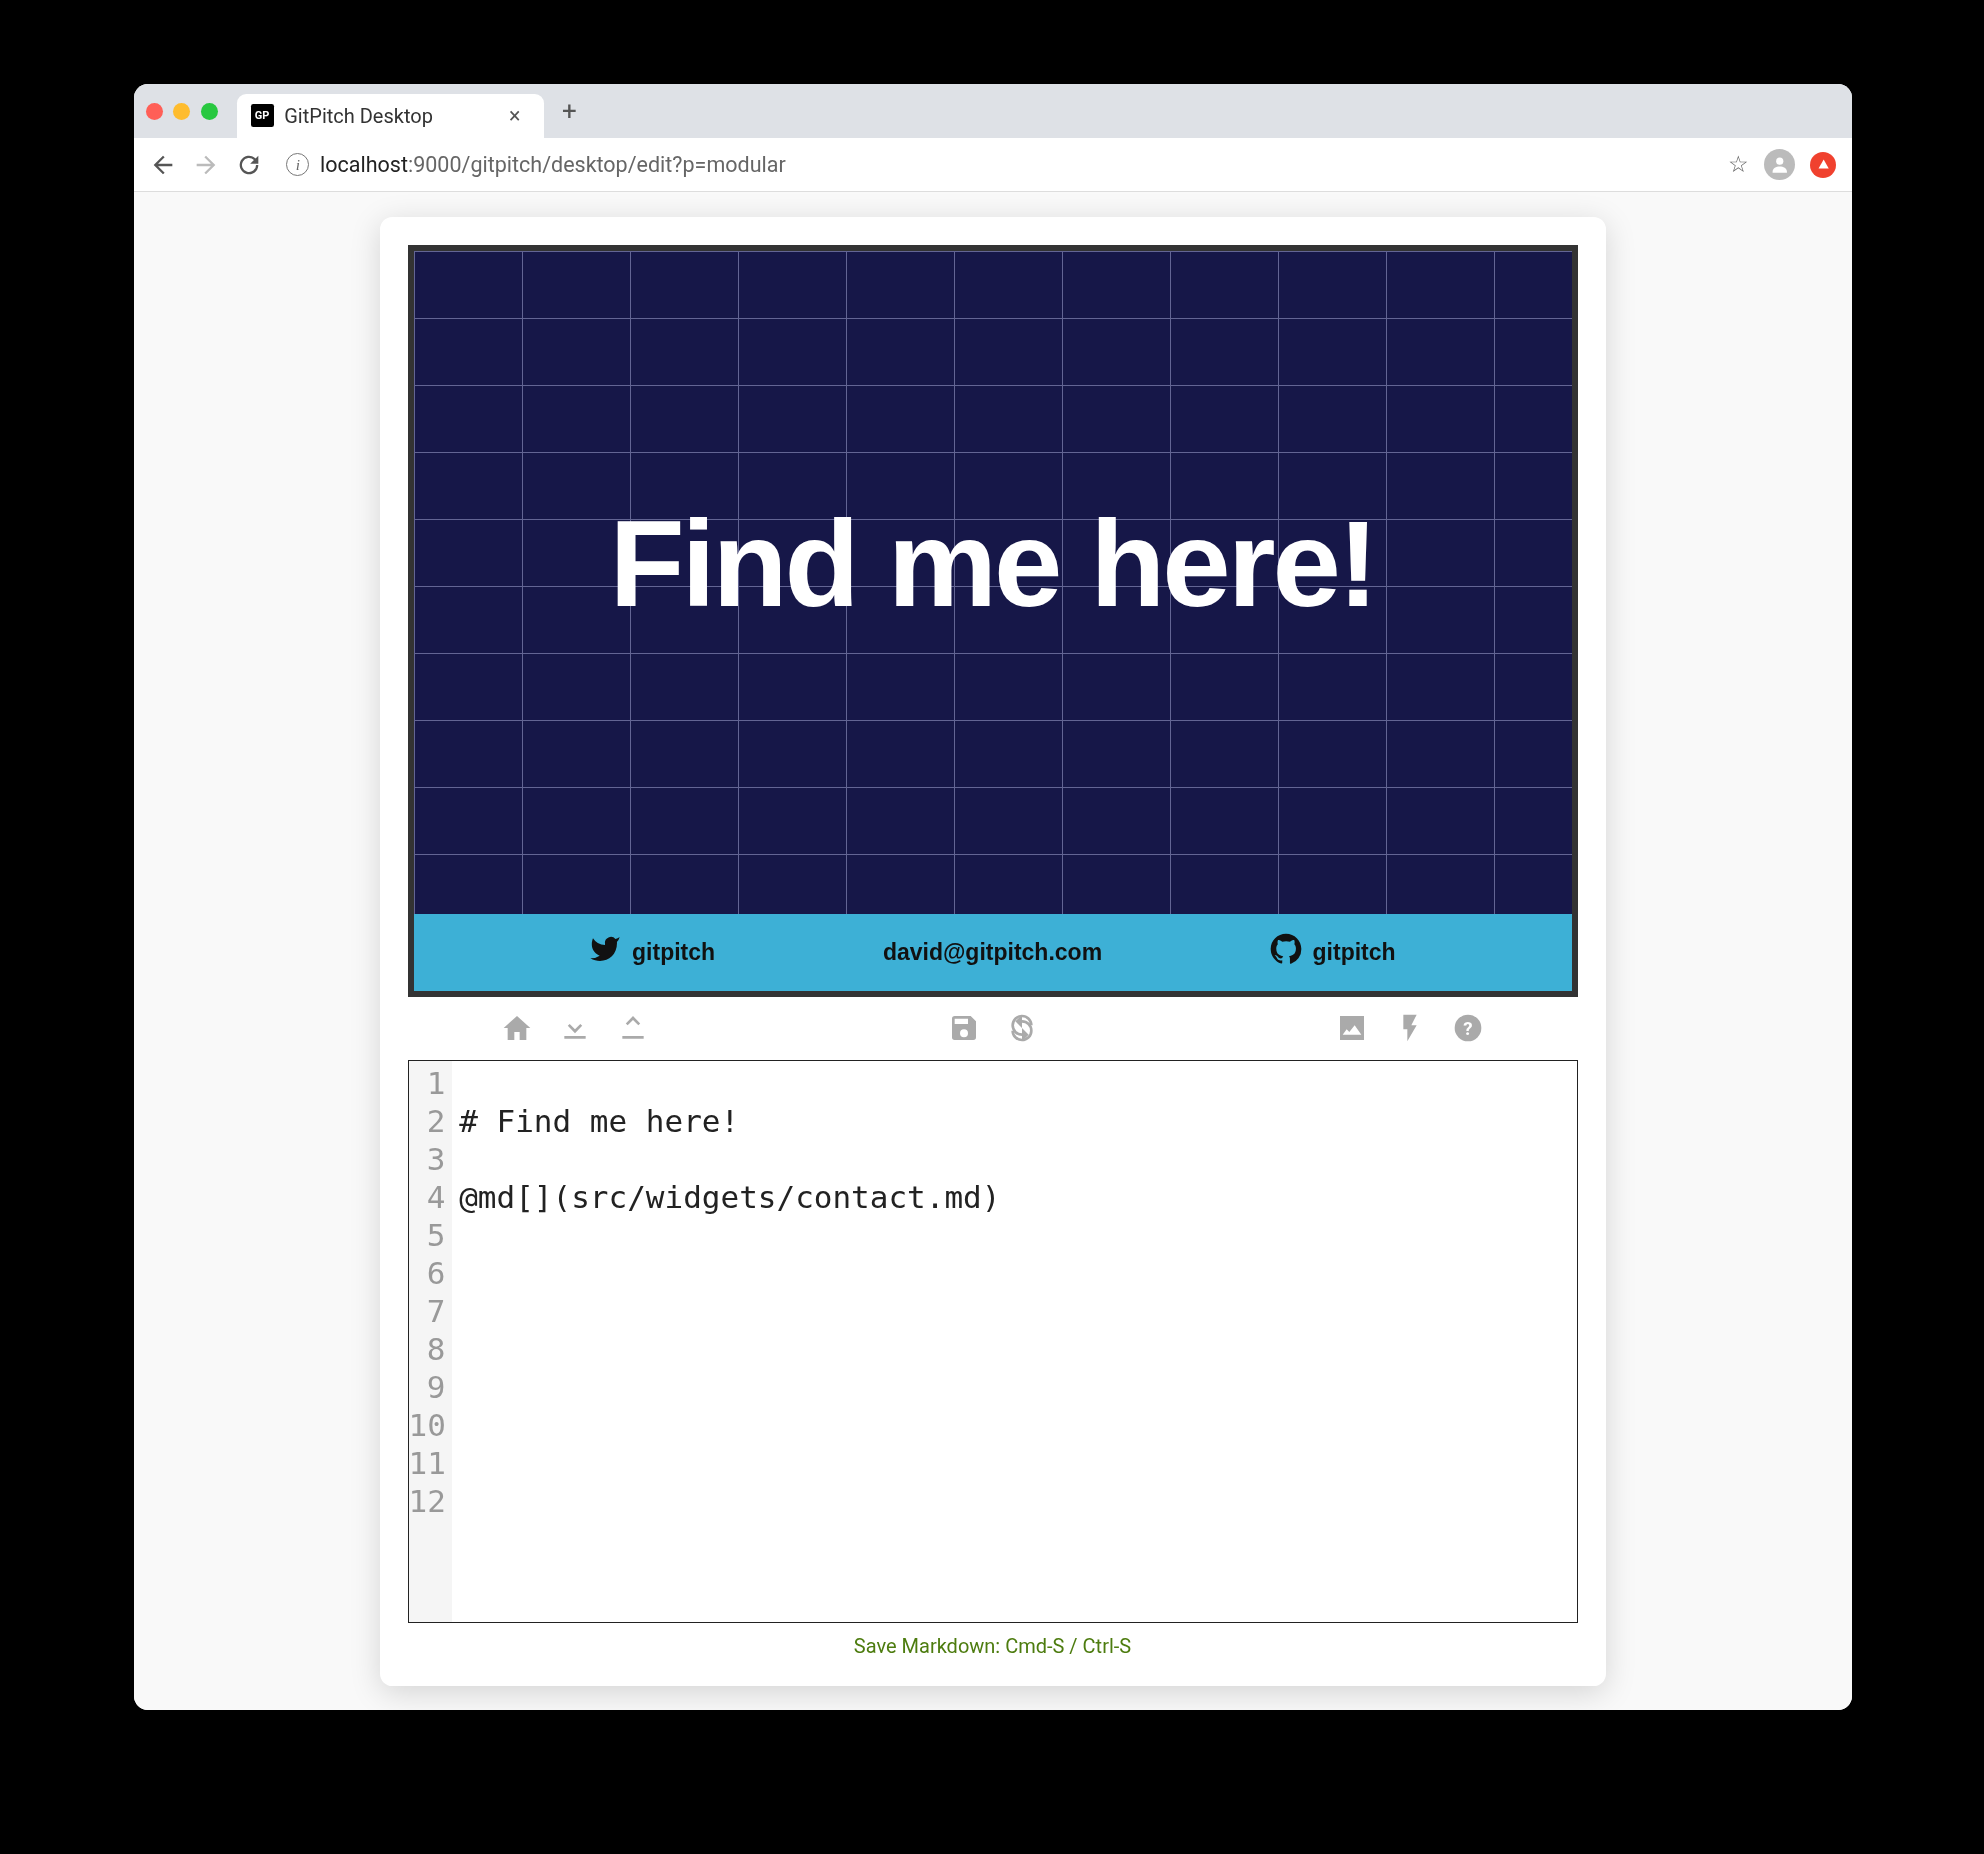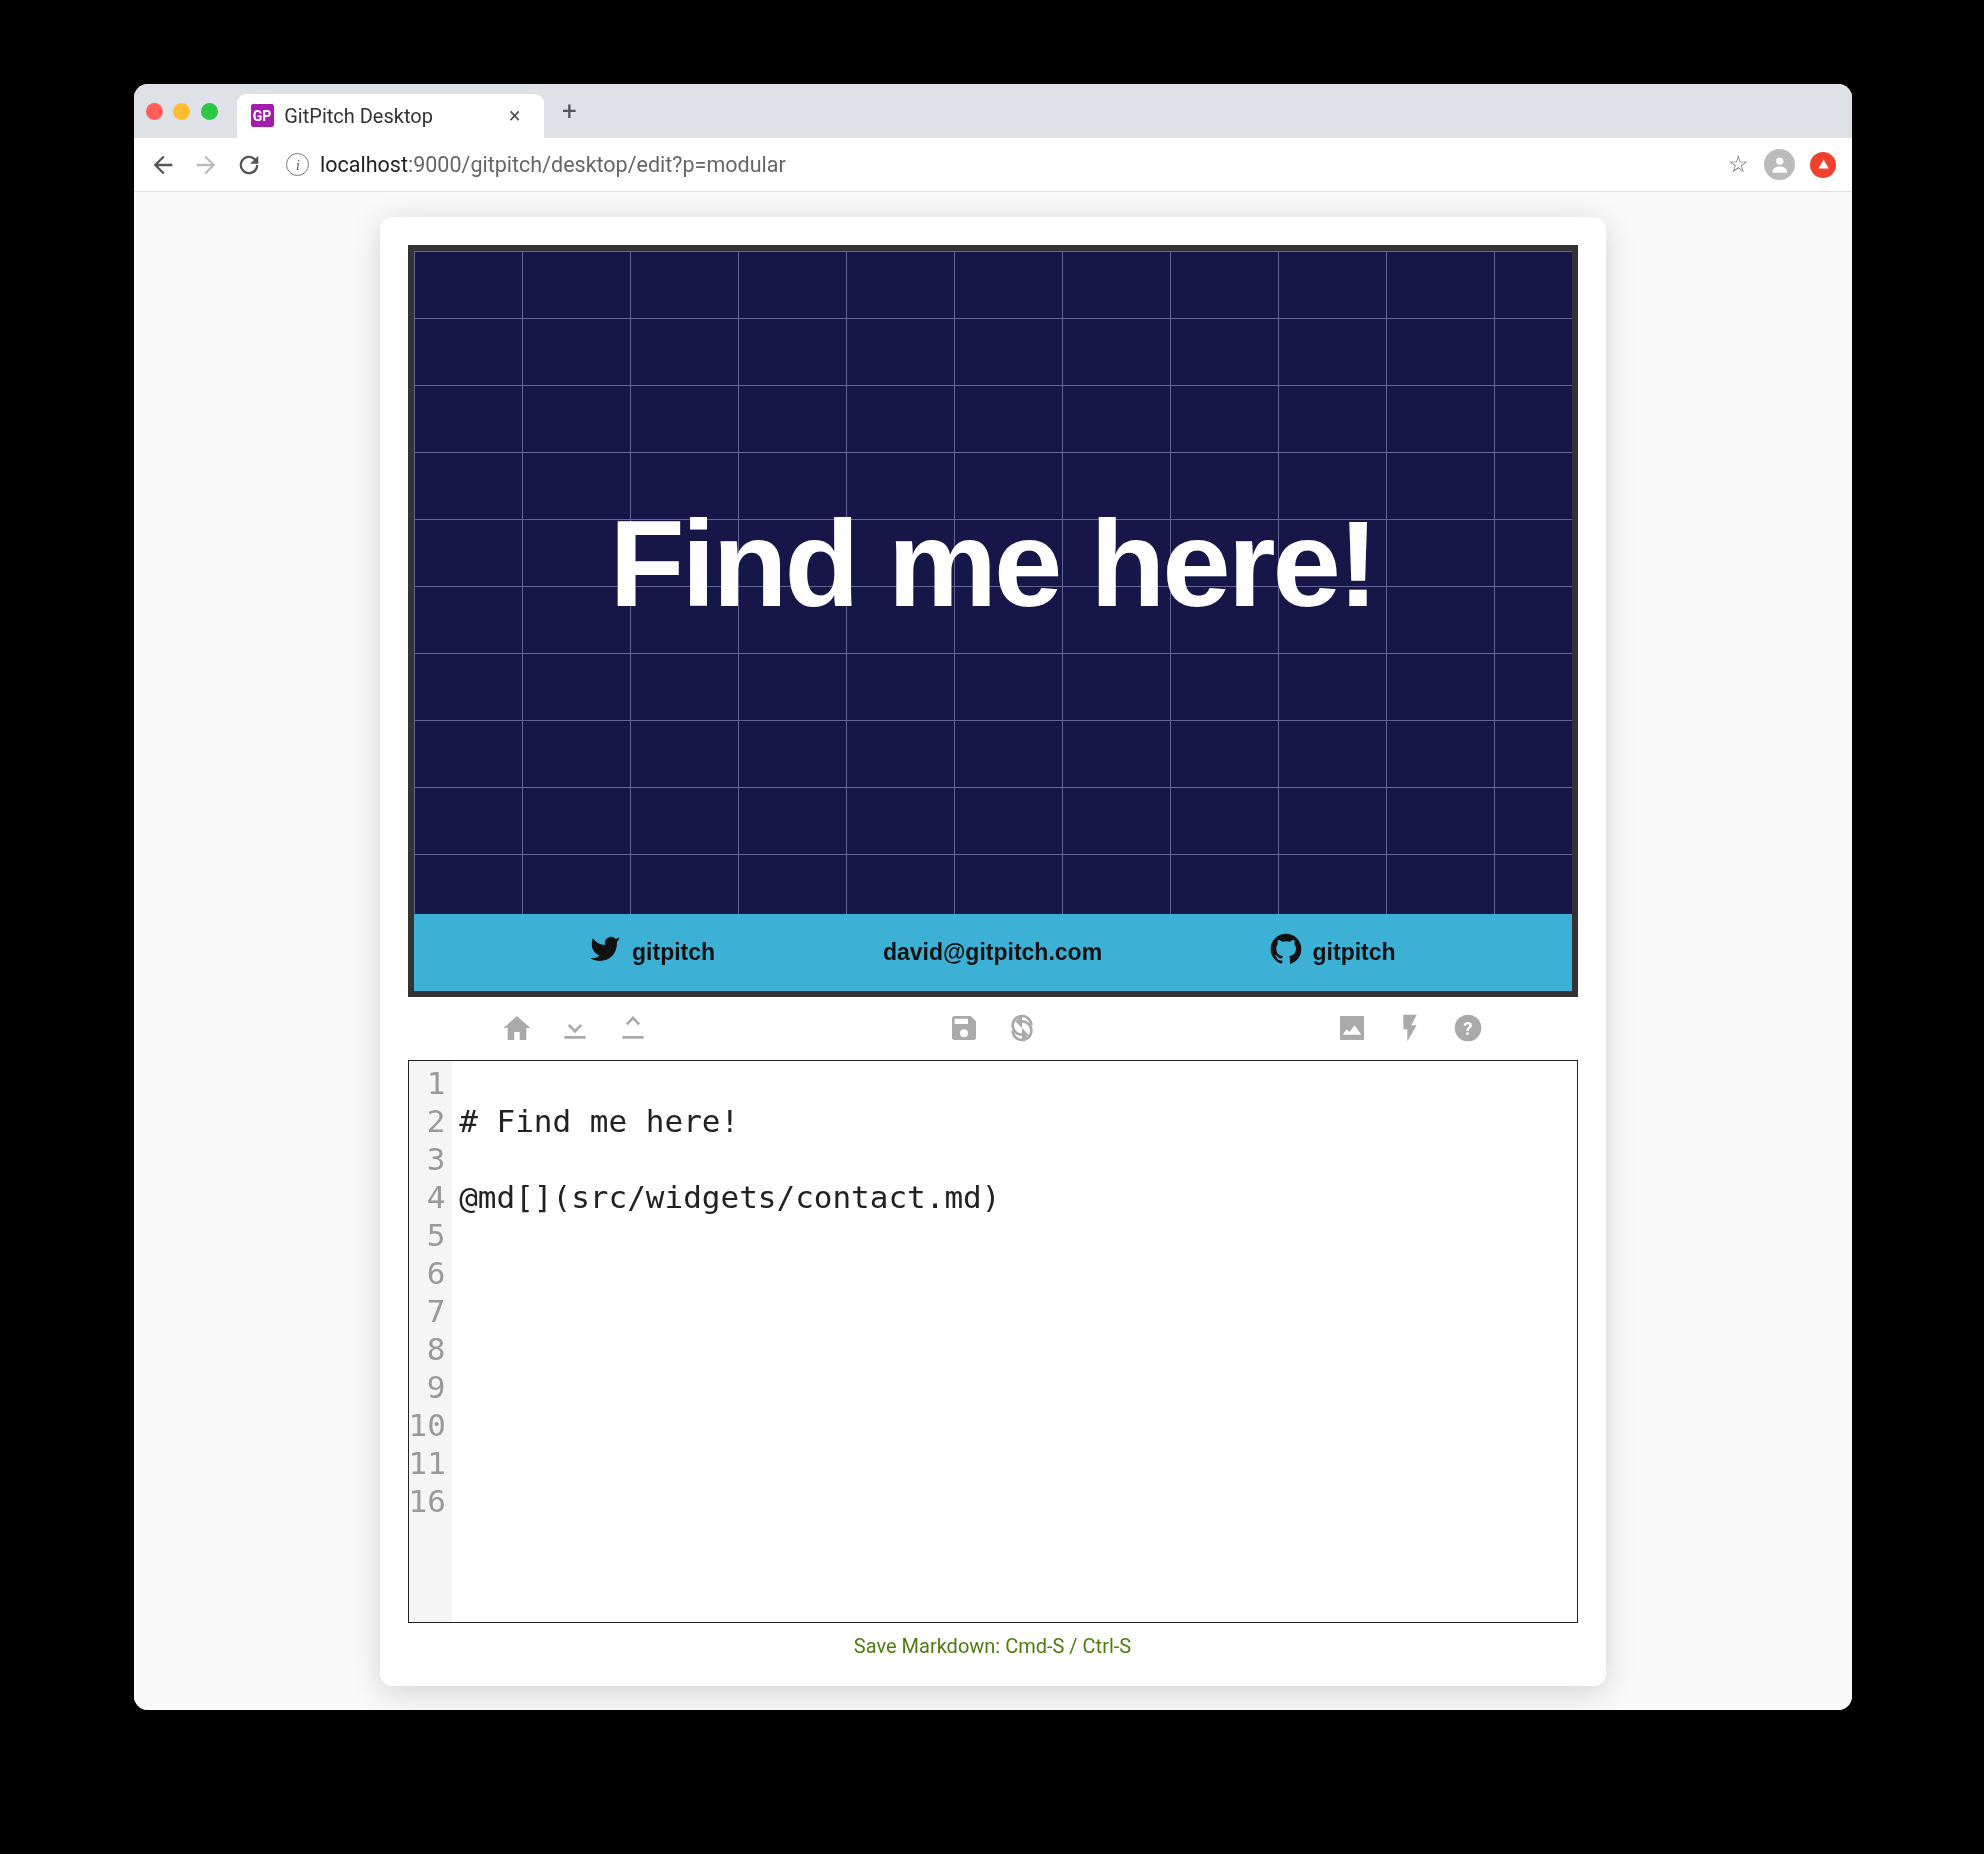--- a/index.html
+++ b/index.html
@@ -48,24 +48,24 @@
   height: 44px;
   padding: 0 23px 0 14px;
   border-radius: 9.2px 9.2px 0 0;
   margin-top: 9.2px;
   gap: 10.7px;
   min-width: 307px;
   position: relative;
 }
 .favicon {
   width: 23px; height: 23px;
-  background: #a21caf;
+  background: #000000;
   color: #fff;
   display: flex; align-items: center; justify-content: center;
-  font-size: 14px; font-weight: bold;
+  font-size: 11px; font-weight: bold;
   border-radius: 2.3px;
 }
 .tab-title { font-size: 20px; color: #333; flex: 1; }
 .tab-close { font-size: 21.5px; color: #555; cursor: pointer; }
 .new-tab { font-size: 26px; color: #555; margin-left: 18.4px; cursor: pointer; }
 .toolbar {
   height: 54px;
   background: #fff;
   border-bottom: 0.8px solid #ddd;
   display: flex;
@@ -351,21 +351,21 @@
               <div>2</div>
               <div>3</div>
               <div>4</div>
               <div>5</div>
               <div>6</div>
               <div>7</div>
               <div>8</div>
               <div>9</div>
               <div>10</div>
               <div>11</div>
-              <div>16</div>
+              <div>12</div>
             </div>
           <div class="code" id="code"><div>&nbsp;</div><div># Find me here!</div><div>&nbsp;</div><div>@md[](src/widgets/contact.md)</div><div>&nbsp;</div><div>&nbsp;</div><div>&nbsp;</div><div>&nbsp;</div><div>&nbsp;</div><div>&nbsp;</div><div>&nbsp;</div></div>
         </div>
 
         <div class="status-bar">Save Markdown: Cmd-S / Ctrl-S</div>
 
       </div>
     </div>
 
   </div>

